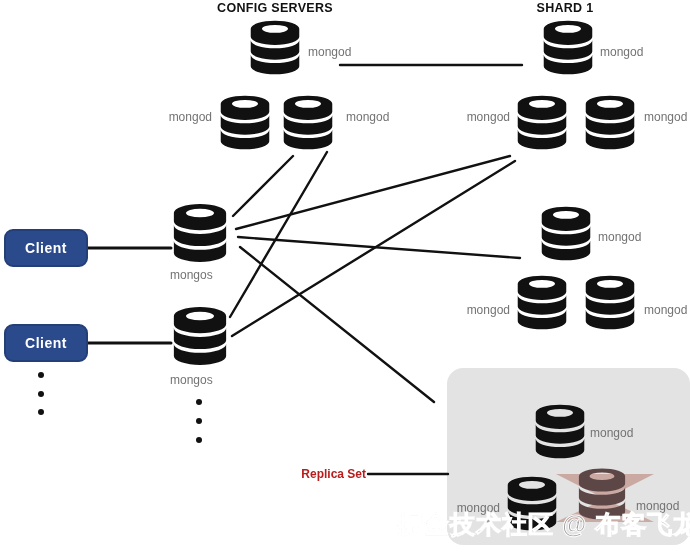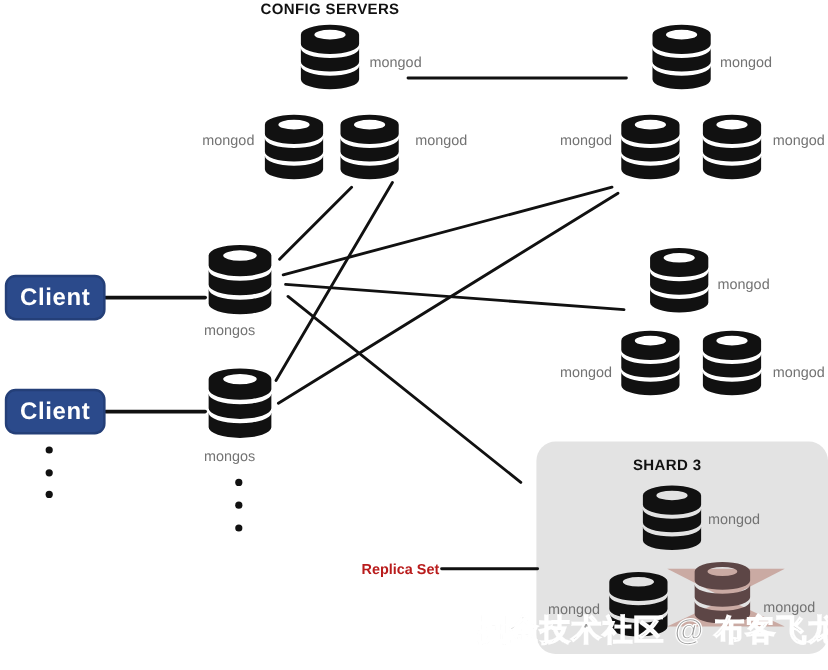--- a/index.html
+++ b/index.html
@@ -21,21 +21,21 @@
   }
   .lbl.r{text-align:right;}
   .lbl.c{width:60px;}
   .cyl{position:absolute;color:#111;line-height:0;}
   .cyl svg{width:52px;height:55px;}
   .cyl.big svg{width:56px;height:60px;}
   .cyl.logo{color:#5d4646;}
   .cyl.logo svg{width:60px;height:52px;}
   .client{
     position:absolute;width:84px;height:38px;background:#2b4a8b;border:2px solid #243f78;
-    border-radius:9px;box-sizing:border-box;color:#fff;font-size:20px;font-weight:600;
+    border-radius:9px;box-sizing:border-box;color:#fff;font-size:14px;font-weight:600;
     text-align:center;line-height:34px;letter-spacing:.5px;
   }
   .replica{
     position:absolute;width:80px;text-align:right;font-size:12px;font-weight:600;color:#b91c1c;white-space:nowrap;
   }
   .watermark{
     position:absolute;font-size:25px;font-weight:bold;color:#9b9b9b;
     -webkit-text-stroke:1px #ffffff;letter-spacing:1px;white-space:nowrap;z-index:30;
   }
   .bowtie{position:absolute;line-height:0;}
@@ -87,20 +87,21 @@
   <div class="lbl" style="left:308px;top:45px;">mongod</div>
   <div class="cyl" style="left:219px;top:95px;"><svg viewBox="0 0 60 63">
         <use href="#dbsym"></use>
       </svg></div>
   <div class="cyl" style="left:282px;top:95px;"><svg viewBox="0 0 60 63">
         <use href="#dbsym"></use>
       </svg></div>
   <div class="lbl r" style="left:166px;top:110px;">mongod</div>
   <div class="lbl" style="left:346px;top:110px;">mongod</div>
 
+  <div class="title" style="left:495px;top:1px;">SHARD 1</div>
   <div class="cyl" style="left:542px;top:20px;"><svg viewBox="0 0 60 63">
         <use href="#dbsym"></use>
       </svg></div>
   <div class="lbl" style="left:600px;top:45px;">mongod</div>
   <div class="cyl" style="left:516px;top:95px;"><svg viewBox="0 0 60 63">
         <use href="#dbsym"></use>
       </svg></div>
   <div class="cyl" style="left:584px;top:95px;"><svg viewBox="0 0 60 63">
         <use href="#dbsym"></use>
       </svg></div>
@@ -113,21 +114,20 @@
   <div class="lbl" style="left:598px;top:230px;">mongod</div>
   <div class="cyl" style="left:516px;top:275px;"><svg viewBox="0 0 60 63">
         <use href="#dbsym"></use>
       </svg></div>
   <div class="cyl" style="left:584px;top:275px;"><svg viewBox="0 0 60 63">
         <use href="#dbsym"></use>
       </svg></div>
   <div class="lbl r" style="left:464px;top:303px;">mongod</div>
   <div class="lbl" style="left:644px;top:303px;">mongod</div>
 
-  <div class="title" style="left:486px;top:381px;">SHARD 3</div>
   <div class="cyl" style="left:534px;top:404px;"><svg viewBox="0 0 60 63">
         <use href="#dbsym"></use>
       </svg></div>
   <div class="lbl" style="left:590px;top:426px;">mongod</div>
   <div class="cyl" style="left:506px;top:476px;"><svg viewBox="0 0 60 63">
         <use href="#dbsym"></use>
       </svg></div>
   <div class="lbl r" style="left:454px;top:501px;">mongod</div>
 
   <div class="bowtie abs" style="left:556px;top:472px;">

